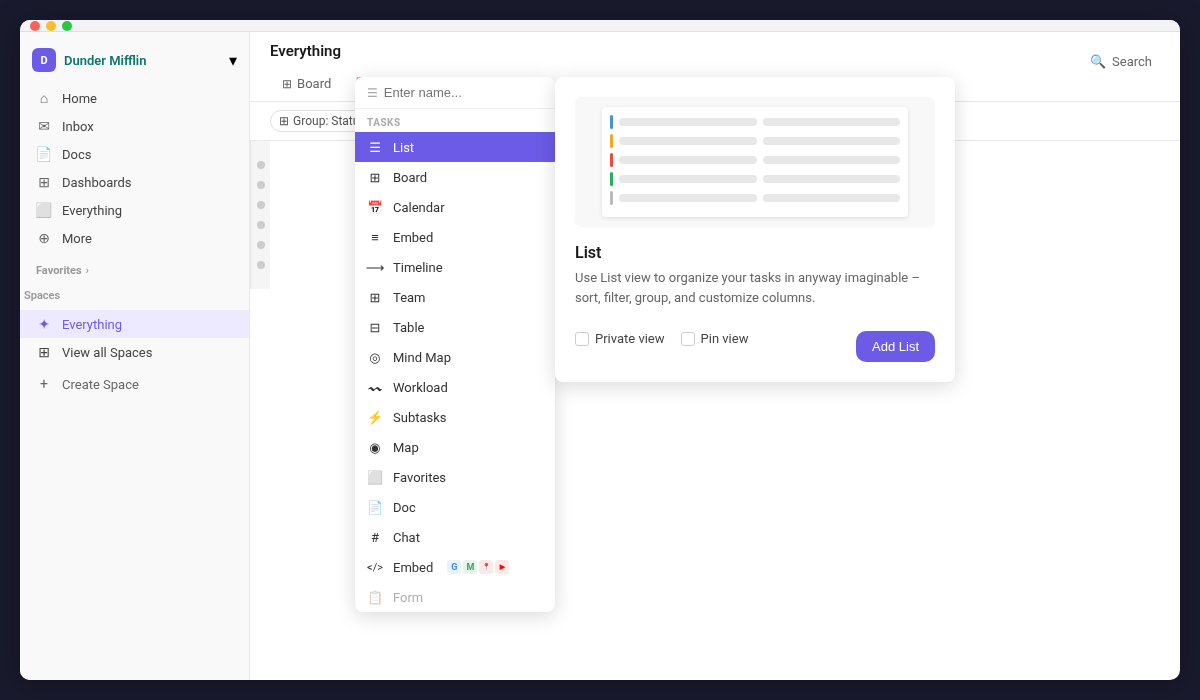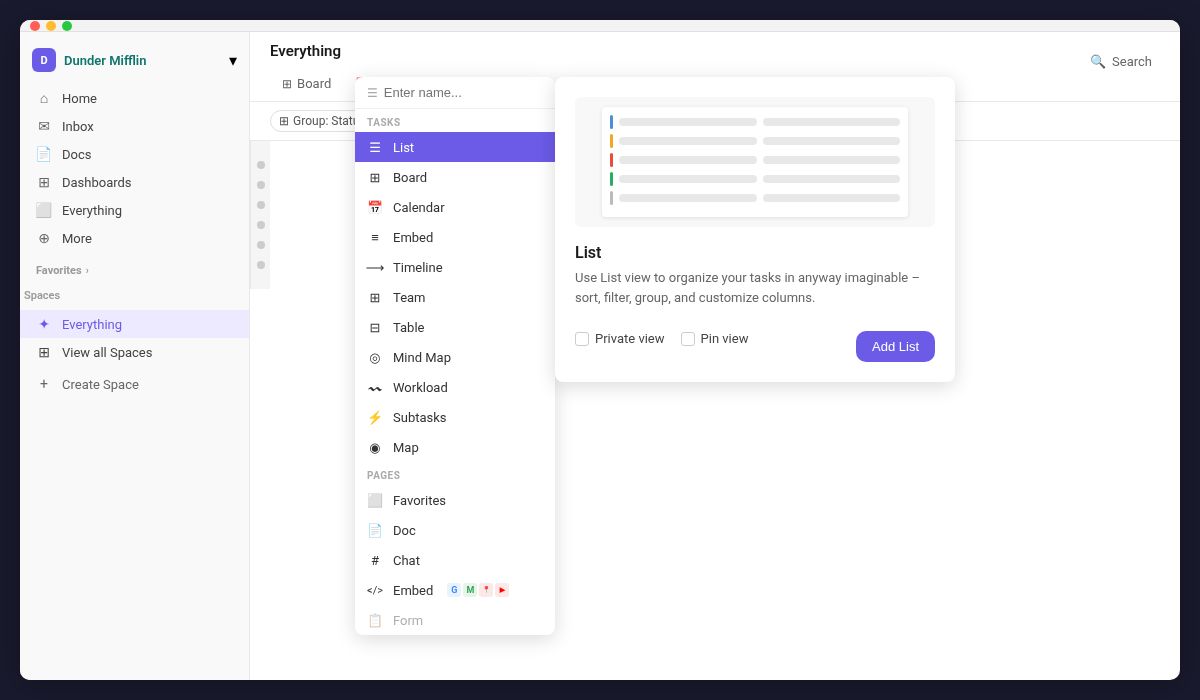--- a/index.html
+++ b/index.html
@@ -568,21 +568,20 @@
         </div>
         <div class="view-picker-item">
           <span class="view-item-icon">⚡</span>
           <span>Subtasks</span>
         </div>
         <div class="view-picker-item">
           <span class="view-item-icon">◉</span>
           <span>Map</span>
         </div>
 
-        <div class="view-picker-section-label">PAGES</div>
 
         <div class="view-picker-item">
           <span class="view-item-icon">⬜</span>
           <span>Favorites</span>
         </div>
         <div class="view-picker-item">
           <span class="view-item-icon">📄</span>
           <span>Doc</span>
         </div>
         <div class="view-picker-item">

